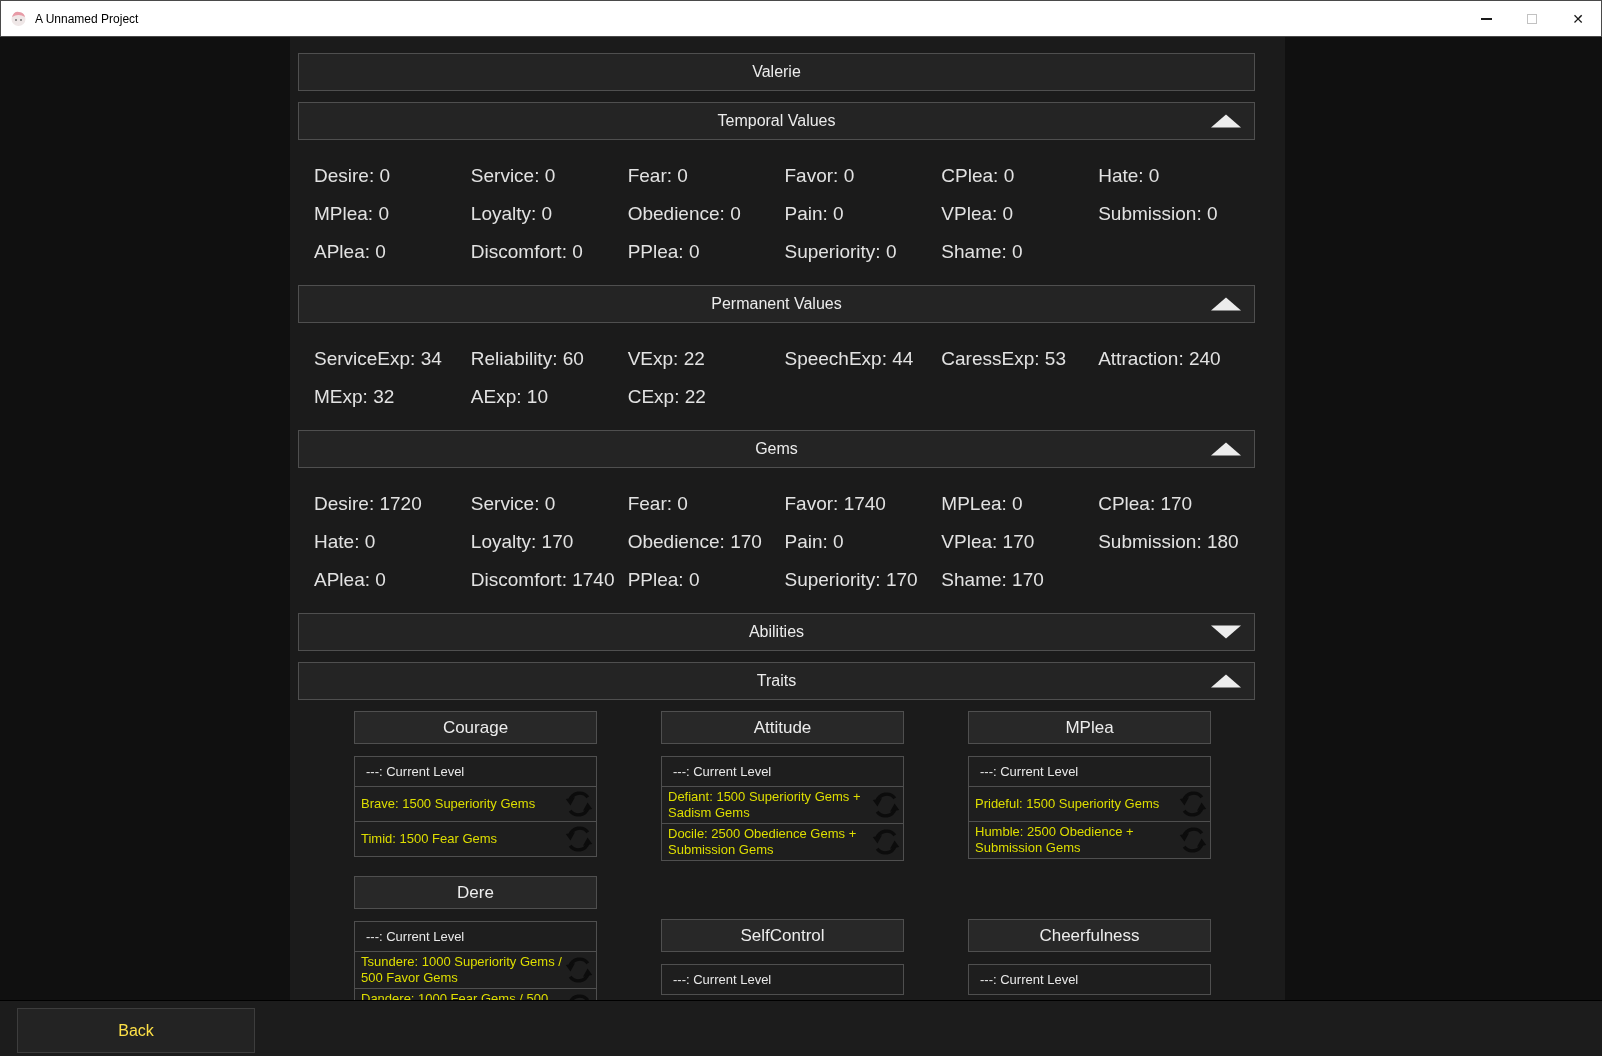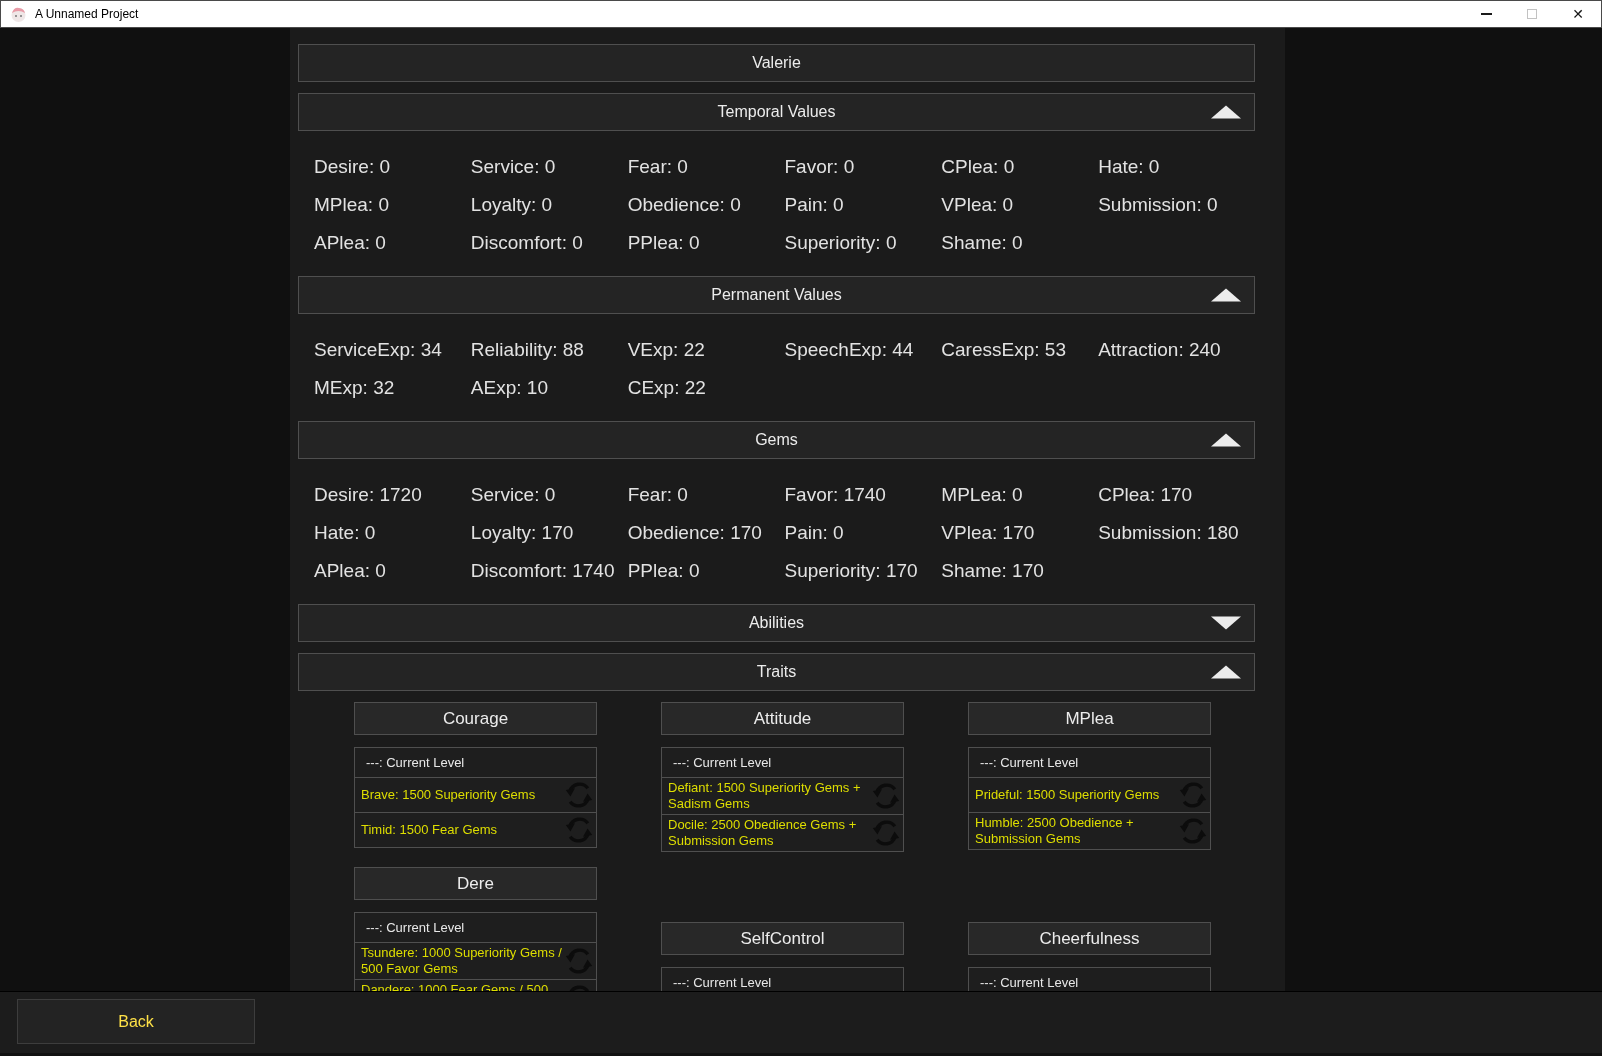--- a/index.html
+++ b/index.html
@@ -1,20 +1,20 @@
 <!DOCTYPE html>
 <html><head>
 <meta charset="utf-8">
 <style>
   * { box-sizing: border-box; margin: 0; padding: 0; }
   body { background: #333; font-family: "Liberation Sans", sans-serif; }
   .window { position: relative; width: 1602px; height: 1056px; background: #111; overflow: hidden; }
 
   
-  .titlebar { height: 28px; background: #ffffff; border: 1px solid #4a4a4a; display: flex; align-items: center; padding-left: 9px; }
+  .titlebar { height: 37px; background: #ffffff; border: 1px solid #4a4a4a; display: flex; align-items: center; padding-left: 9px; }
   .app-icon { width: 17px; height: 17px; flex: 0 0 auto; }
   .title-text { margin-left: 8px; font-size: 12px; color: #000; }
   .tb-spacer { flex: 1; }
   .tb-btn { width: 46px; height: 29px; display: flex; align-items: center; justify-content: center; background: transparent; border: 0; cursor: pointer; }
   .min-bar { width: 11px; height: 0; border-bottom: 2px solid #1a1a1a; }
   .max-box { width: 10px; height: 10px; border: 1.5px solid #c2c2c2; }
   .close-x { font-size: 14px; color: #161616; line-height: 1; }
 
   
   .main { position: relative; height: 963px; background: #101010; }
@@ -27,21 +27,21 @@
 
   .stats { display: grid; grid-template-columns: repeat(6, 1fr); padding: 6px 0 14px 16px; }
   .stat { height: 38px; line-height: 38px; color: #e2e2e2; font-size: 19px; white-space: nowrap; }
 
   
   .traits-grid { display: grid; grid-template-columns: repeat(3, 243px); column-gap: 64px; row-gap: 15px; margin: 8px 0 0 56px; align-items: start; }
   .t-title { height: 33px; background: #282828; border: 1px solid #4f4f4f; display: flex; align-items: center; justify-content: center; font-size: 17px; color: #ececec; margin-bottom: 12px; }
   .t-current { height: 31px; background: #1e1e1e; border: 1px solid #4f4f4f; display: flex; align-items: center; padding-left: 11px; font-size: 13px; color: #e8e8e8; }
   .t-opt { position: relative; min-height: 36px; background: #1e1e1e; border: 1px solid #4f4f4f; margin-top: -1px; display: flex; align-items: center; padding: 2px 34px 2px 6px; font-size: 13px; line-height: 16px; color: #dede00; cursor: pointer; }
   .refresh { position: absolute; right: 2px; top: 50%; transform: translateY(-50%); }
-  .tbox.lowered { margin-top: 55px; }
+  .tbox.lowered { margin-top: 43px; }
 
   
   .bottombar { position: relative; height: 62px; background: #1c1c1c; border-top: 1px solid #000; }
   .back-btn { position: absolute; left: 17px; top: 7px; width: 238px; height: 45px; background: #232323; border: 1px solid #3d3d3d; color: #fde047; font-size: 16px; display: flex; align-items: center; justify-content: center; cursor: pointer; font-family: "Liberation Sans", sans-serif; }
 </style>
 </head>
 <body>
 
 <div class="window">
 
@@ -95,21 +95,21 @@
         <div class="stat"><span>Superiority</span><span>: </span><span>0</span></div>
         <div class="stat"><span>Shame</span><span>: </span><span>0</span></div>
       </div>
 
       <div class="hdr">
         <span>Permanent Values</span>
         <span class="arrow up"></span>
       </div>
       <div class="stats">
         <div class="stat"><span>ServiceExp</span><span>: </span><span>34</span></div>
-        <div class="stat"><span>Reliability</span><span>: </span><span>88</span></div>
+        <div class="stat"><span>Reliability</span><span>: </span><span>60</span></div>
         <div class="stat"><span>VExp</span><span>: </span><span>22</span></div>
         <div class="stat"><span>SpeechExp</span><span>: </span><span>44</span></div>
         <div class="stat"><span>CaressExp</span><span>: </span><span>53</span></div>
         <div class="stat"><span>Attraction</span><span>: </span><span>240</span></div>
         <div class="stat"><span>MExp</span><span>: </span><span>32</span></div>
         <div class="stat"><span>AExp</span><span>: </span><span>10</span></div>
         <div class="stat"><span>CExp</span><span>: </span><span>22</span></div>
       </div>
 
       <div class="hdr">

